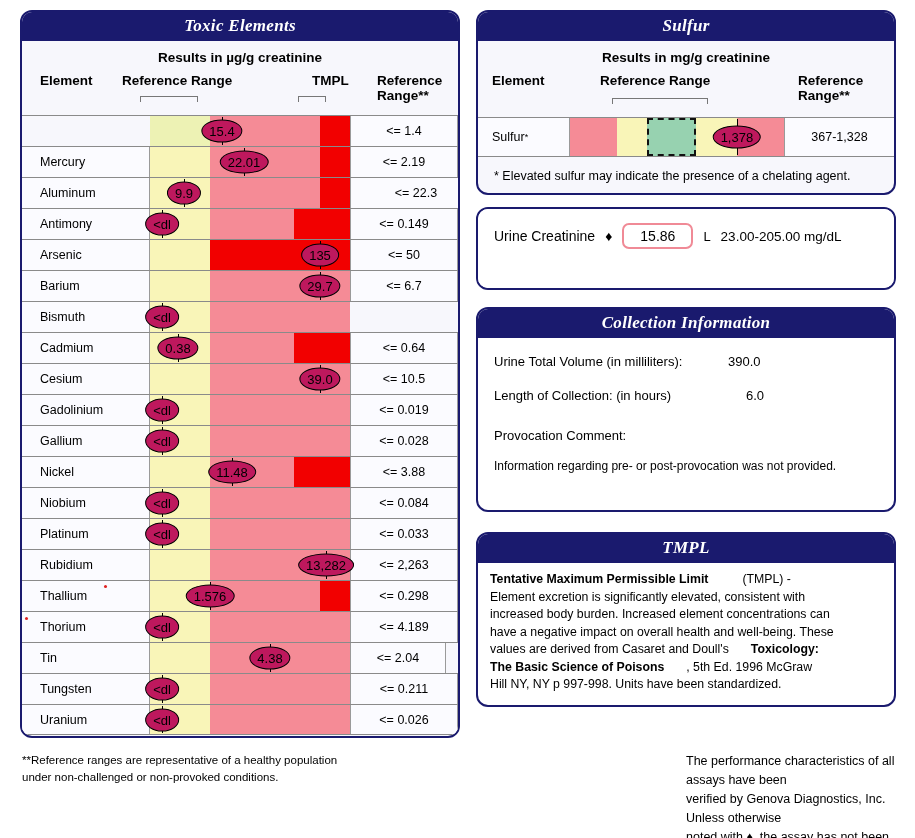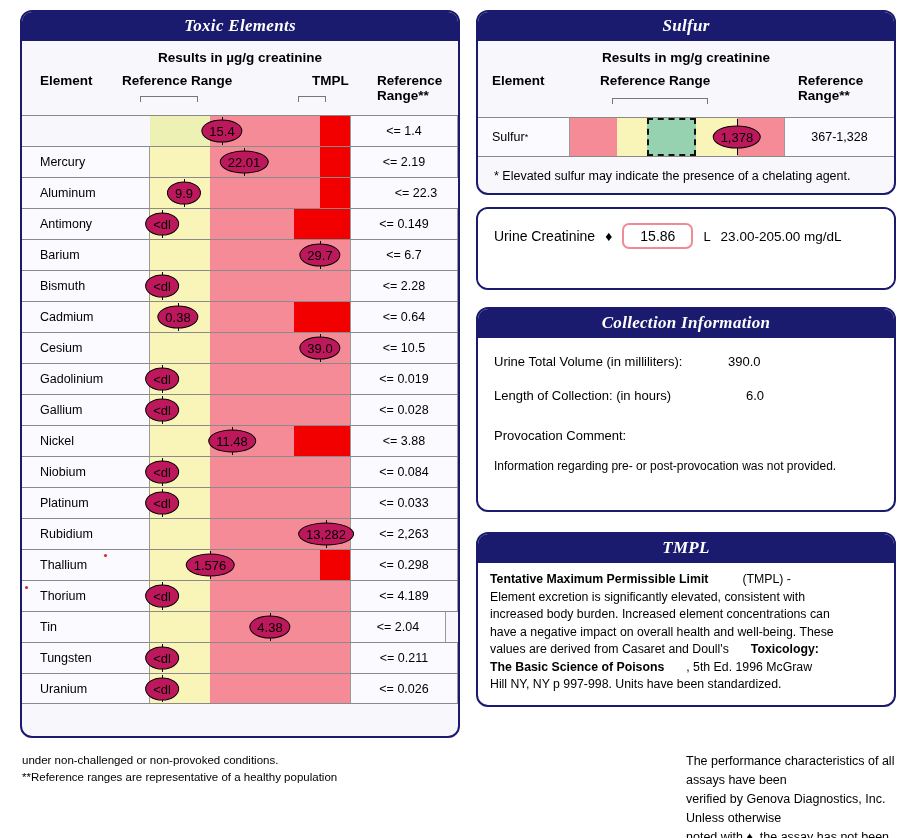--- a/index.html
+++ b/index.html
@@ -274,40 +274,51 @@
               <div class="zone z-yellow" style="left: 0%; width: 30%;"></div>
               <div class="zone z-pink" style="left: 30%; width: 42%;"></div>
               <div class="zone z-red" style="left: 72%; width: 28%;"></div>
               <div class="tick tick-top" style="left: 6%;"></div>
               <div class="tick tick-bot" style="left: 6%;"></div>
               <div class="bubble" style="left: 6%;">&lt;dl</div>
             </div>
             <div class="row-rr" style="left: 328px; width: 108px;">&lt;= 0.149</div>
           </div>
           <div class="row">
+            <div class="row-name">Arsenic</div>
+            <div class="bar" style="left: 128px; width: 200px;">
+              <div class="zone z-yellow" style="left: 0%; width: 30%;"></div>
+              <div class="zone z-pink" style="left: 30%; width: 0%;"></div>
+              <div class="zone z-red" style="left: 30%; width: 70%;"></div>
+              <div class="tick tick-top" style="left: 85%;"></div>
+              <div class="tick tick-bot" style="left: 85%;"></div>
+              <div class="bubble" style="left: 85%;">135</div>
+            </div>
+            <div class="row-rr" style="left: 328px; width: 108px;">&lt;= 50</div>
+          </div>
+          <div class="row">
             <div class="row-name">Barium</div>
             <div class="bar" style="left: 128px; width: 200px; padding-left: 16px;">
               <div class="zone z-yellow" style="left: 0%; width: 30%;"></div>
               <div class="zone z-pink" style="left: 30%; width: 70%;"></div>
               <div class="tick tick-top" style="left: 85%;"></div>
               <div class="tick tick-bot" style="left: 85%;"></div>
               <div class="bubble" style="left: 85%;">29.7</div>
             </div>
             <div class="row-rr" style="left: 328px; width: 108px;">&lt;= 6.7</div>
           </div>
           <div class="row">
             <div class="row-name">Bismuth</div>
             <div class="bar" style="left: 128px; width: 200px;">
               <div class="zone z-yellow" style="left: 0%; width: 30%;"></div>
               <div class="zone z-pink" style="left: 30%; width: 70%;"></div>
               <div class="tick tick-top" style="left: 6%;"></div>
               <div class="tick tick-bot" style="left: 6%;"></div>
               <div class="bubble" style="left: 6%;">&lt;dl</div>
             </div>
-            <div class="row-rr" style="left: 328px; width: 108px;">&lt;= 2.28</div>
           </div>
           <div class="row">
             <div class="row-name">Cadmium</div>
             <div class="bar" style="left: 128px; width: 200px;">
               <div class="zone z-yellow" style="left: 0%; width: 30%;"></div>
               <div class="zone z-pink" style="left: 30%; width: 42%;"></div>
               <div class="zone z-red" style="left: 72%; width: 28%;"></div>
               <div class="tick tick-top" style="left: 14%;"></div>
               <div class="tick tick-bot" style="left: 14%;"></div>
               <div class="bubble" style="left: 14%;">0.38</div>
@@ -448,22 +459,22 @@
               <div class="tick tick-bot" style="left: 6%;"></div>
               <div class="bubble" style="left: 6%;">&lt;dl</div>
             </div>
             <div class="row-rr" style="left: 328px; width: 108px;">&lt;= 0.026</div>
           </div>
         </div>
     </div>
   </div>
 
   <div class="footnote" style="left:22px;top:752px;width:410px;">
+    <div>**Reference ranges are representative of a healthy population</div>
     <div>under non-challenged or non-provoked conditions.</div>
-    <div>**Reference ranges are representative of a healthy population</div>
   </div>
 
   <div class="panel" style="left:476px;top:10px;width:420px;height:185px;">
     <div class="panel-header">Sulfur</div>
     <div class="panel-body">
       <div class="subtitle">Results in mg/g creatinine</div>
 
       <div class="colhead" style="height:46px;">
         <div class="ch" style="left:14px;top:2px;">Element</div>
         <div class="ch" style="left:122px;top:2px;">Reference Range</div>

